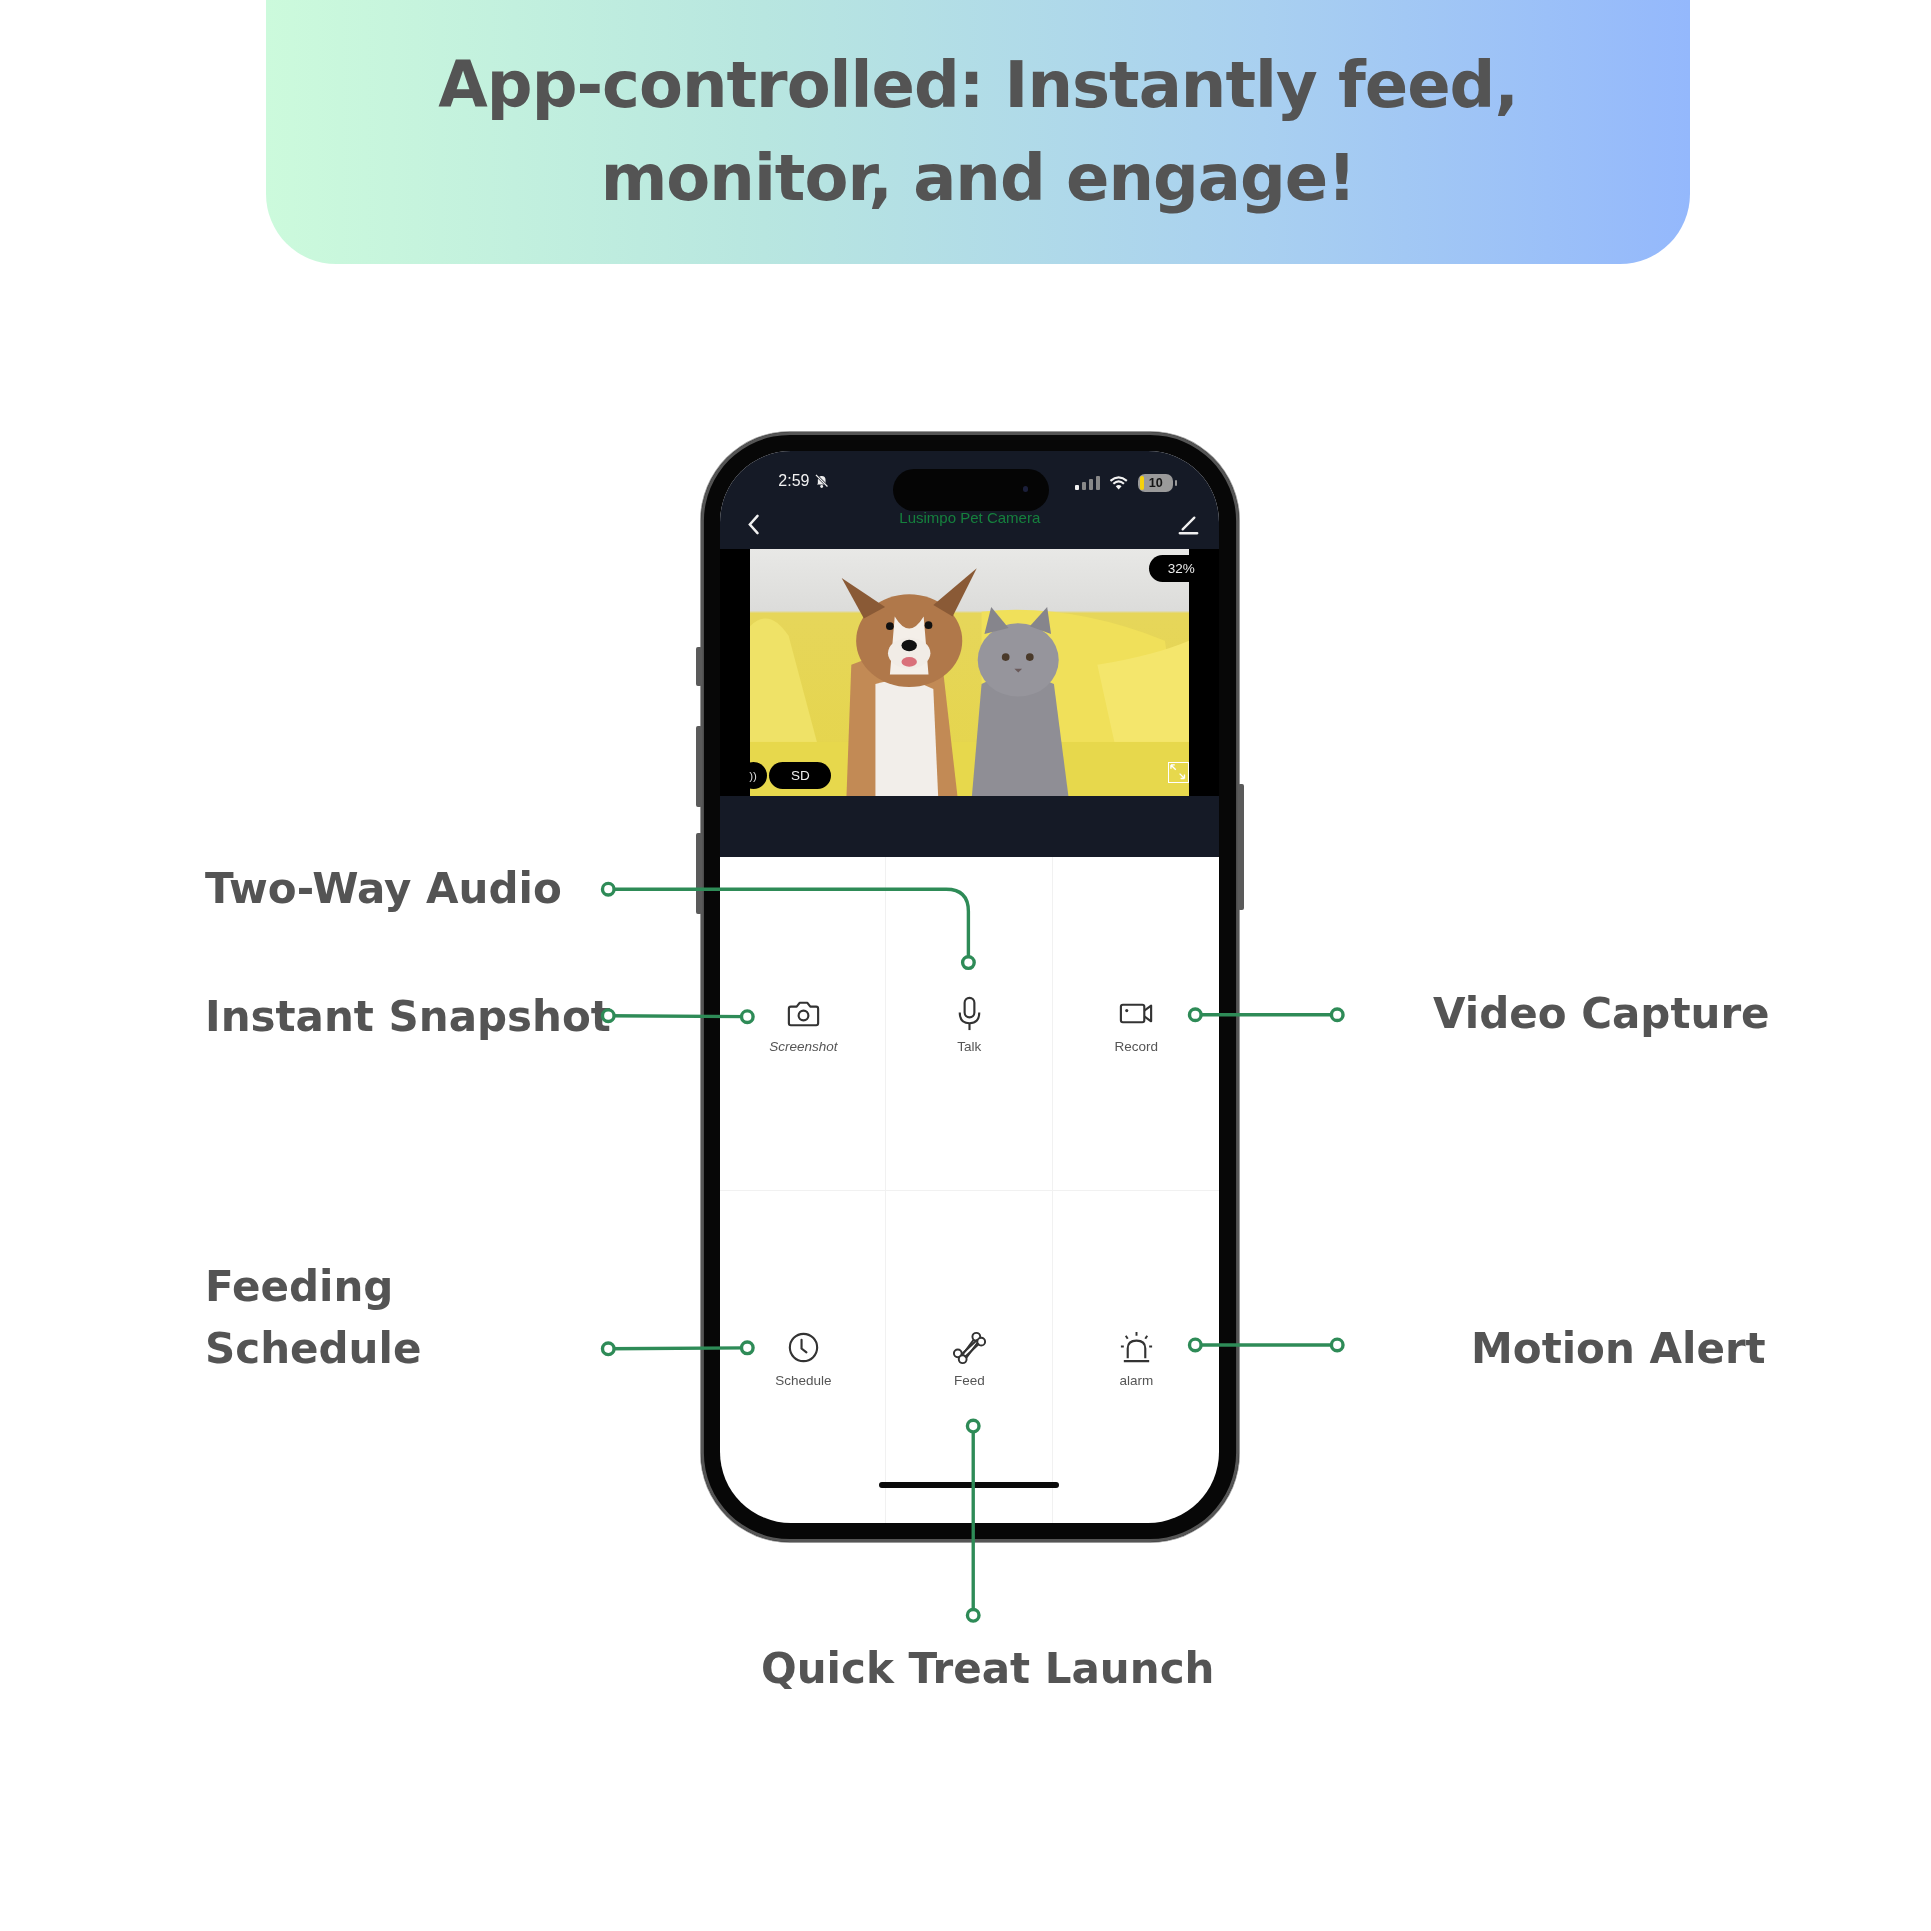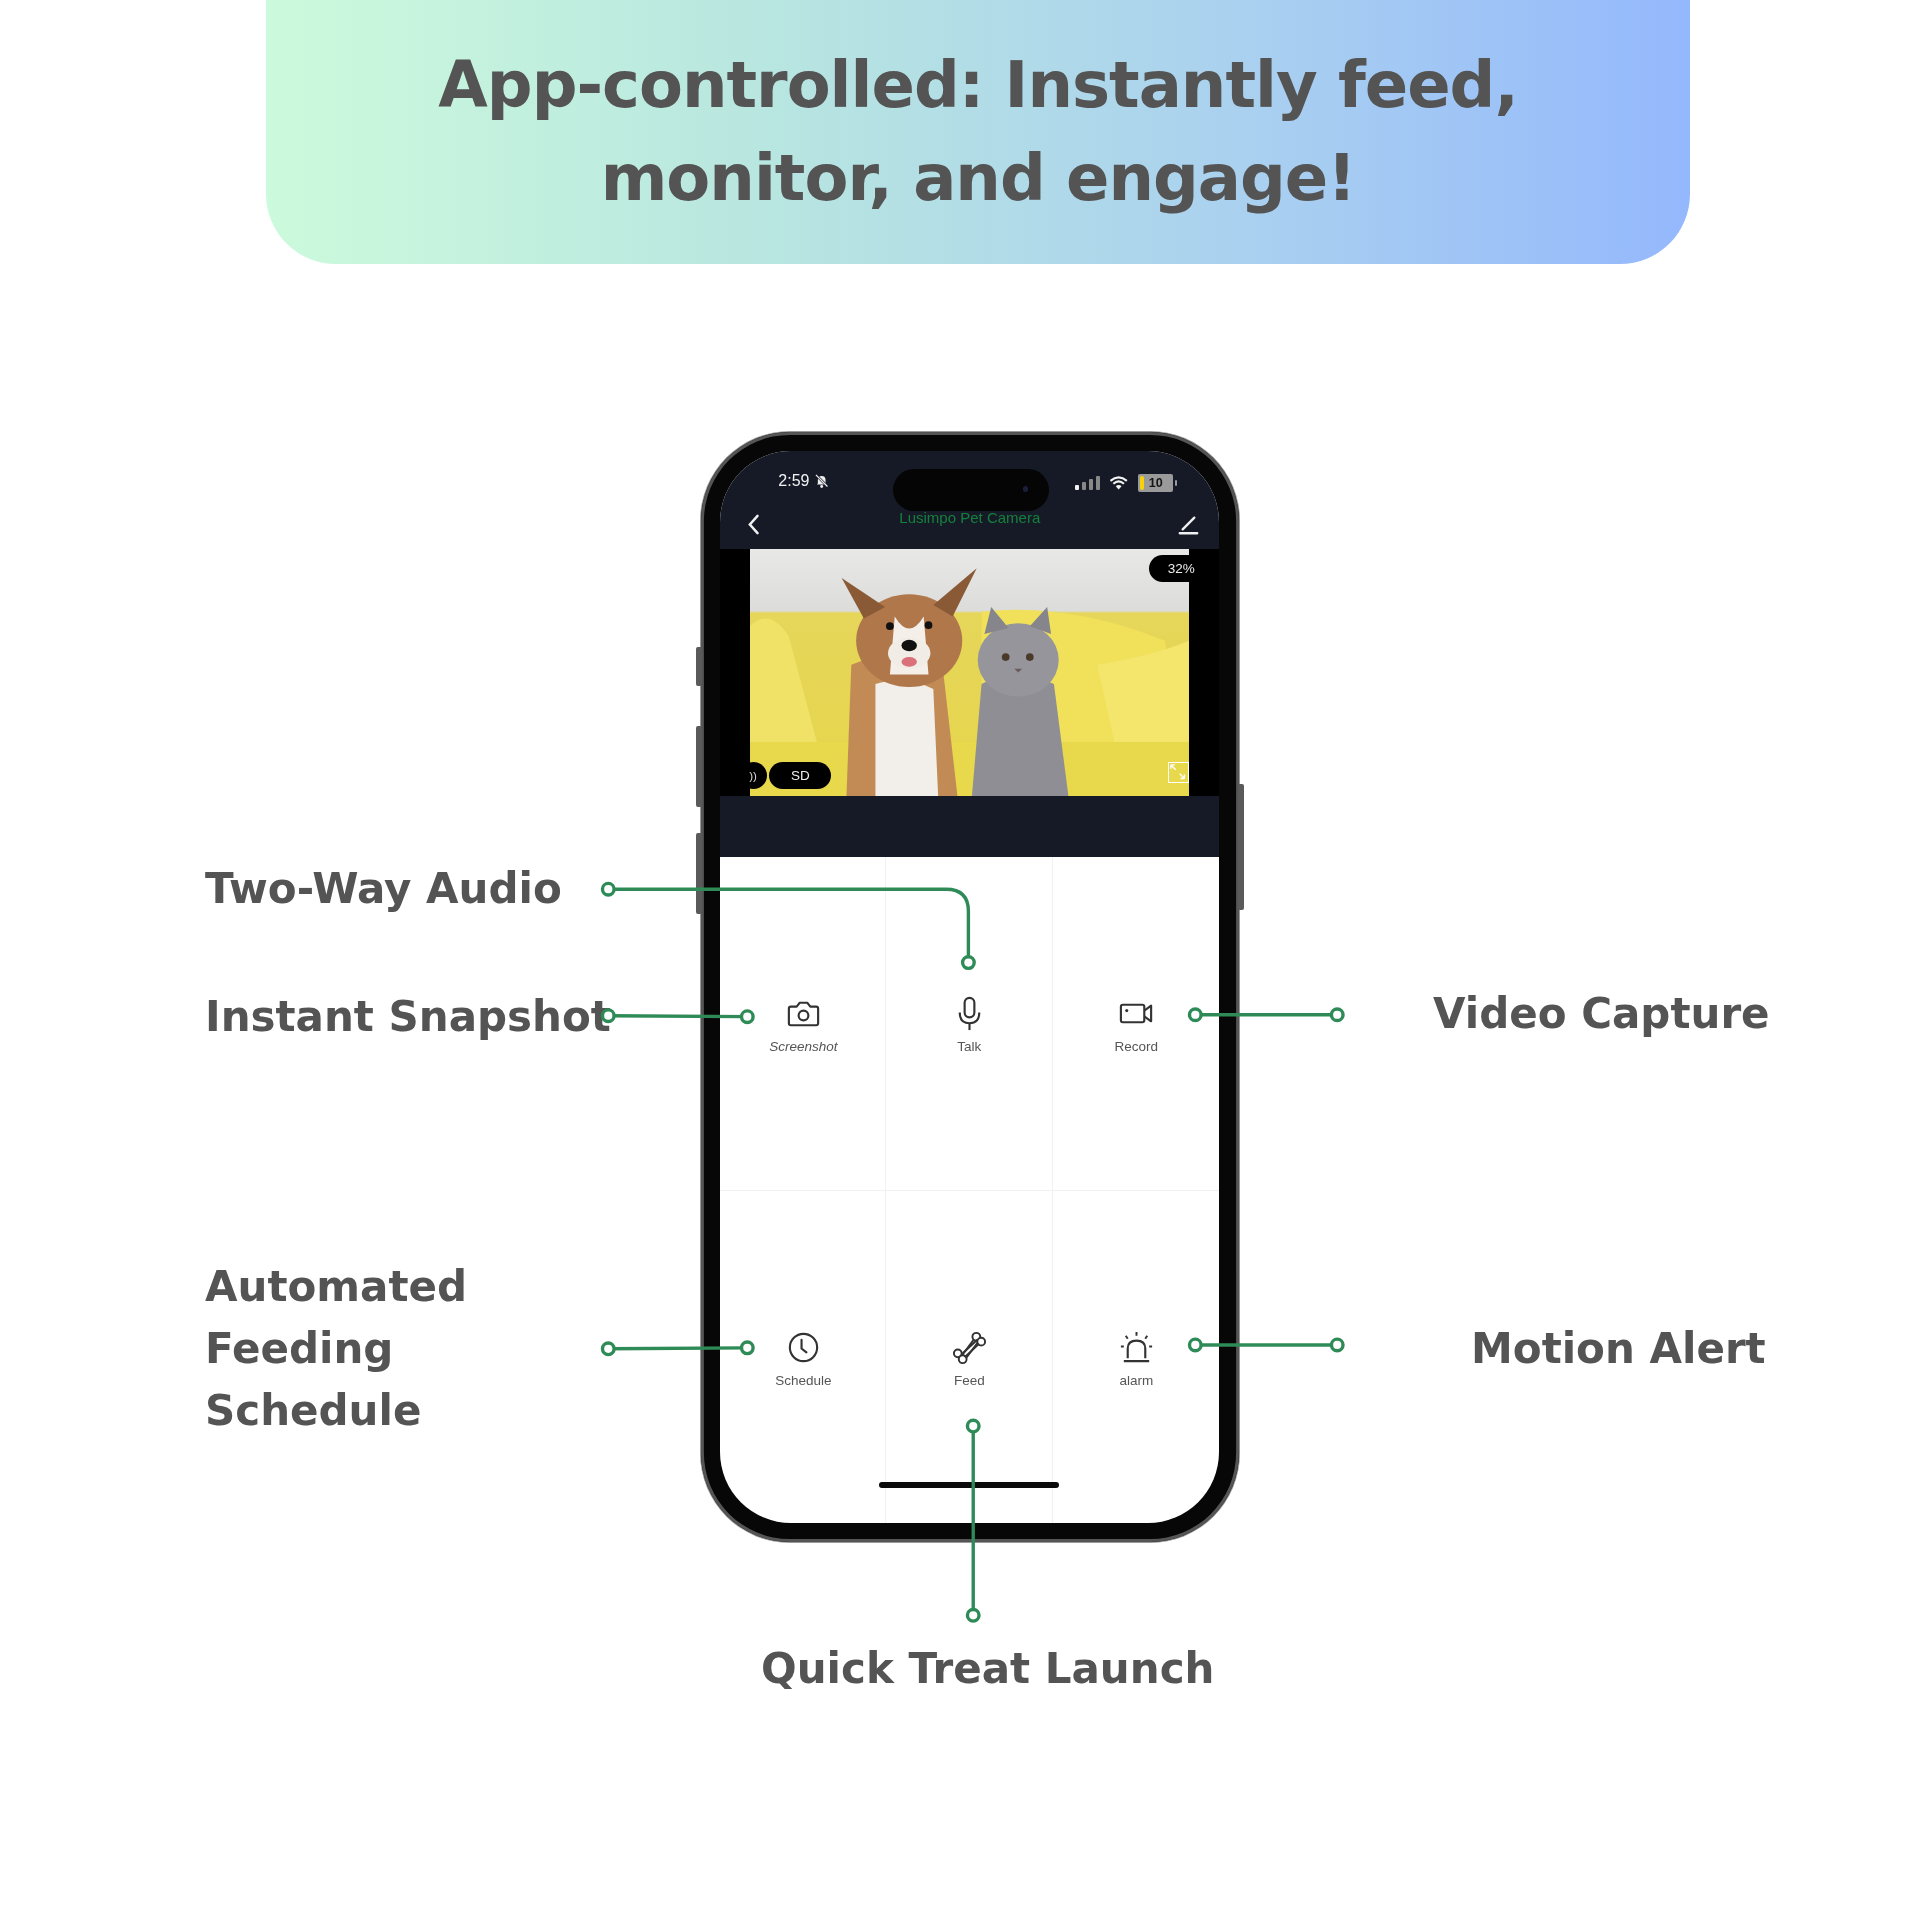--- a/index.html
+++ b/index.html
@@ -20,21 +20,21 @@
   .screen { position:absolute; left:19.3px; top:19.3px; width:499px; height:1072px; border-radius:71px;
             overflow:hidden; background:#ffffff; }
   .topdark { position:absolute; left:0; top:0; width:499px; height:406px; background:#151a26; }
   .island { position:absolute; left:173px; top:17.4px; width:156px; height:42px; border-radius:21px; background:#050505; }
   .island-dot { position:absolute; right:21px; top:17.4px; width:5.8px; height:5.8px; border-radius:50%; background:#1b1f3a; }
   .status-time { position:absolute; left:58px; top:21px; font-size:16px; font-weight:normal; color:#f2f2f2; }
   .status-right { position:absolute; right:46px; top:23px; display:flex; align-items:center; gap:9.7px; }
   .signal { display:flex; align-items:flex-end; gap:2.9px; height:13.5px; }
   .signal span { width:3.9px; background:#888; border-radius:1px; }
   .signal span.on { background:#f2f2f2; }
-  .batt { width:35px; height:17.4px; border-radius:2px; background:#9a9a9a; position:relative;
+  .batt { width:35px; height:17.4px; border-radius:7px; background:#9a9a9a; position:relative;
           font-size:12.6px; font-weight:bold; color:#151515; display:flex; align-items:center; justify-content:center; }
   .batt::before { content:""; position:absolute; left:1.9px; top:1.9px; bottom:1.9px; width:3.9px; background:#f5d20c; border-radius:1.9px; }
   .batt::after { content:""; position:absolute; right:-3.9px; top:5.8px; width:1.9px; height:5.8px; background:#9a9a9a; border-radius:1px; }
   .nav-back { position:absolute; left:13.5px; top:54px; width:39px; height:39px; color:#f0f0f0; font-size:29px;
               display:flex; align-items:center; justify-content:center; }
   .nav-title { position:absolute; left:0; right:0; top:58px; text-align:center; font-size:15px; color:#15803d; }
   .nav-edit { position:absolute; right:13.5px; top:56px; width:35px; height:35px; }
   .video { position:absolute; left:30px; top:98px; width:439px; height:247px; overflow:hidden;
            background:linear-gradient(180deg,#e8e8e6 0%,#dcdcda 25%,#e6d65a 26%,#e5d54a 100%); }
   .video-black-l { position:absolute; left:0; top:98px; width:30px; height:247px; background:#000; }
@@ -59,21 +59,20 @@
 <body>
 
 <div class="banner">
   <div class="banner-line">App-controlled: Instantly feed,</div>
   <div class="banner-line">monitor, and engage!</div>
 </div>
 
 <div class="label" style="left:205px; top:858px;">Two-Way Audio</div>
 <div class="label" style="left:205px; top:986px;">Instant Snapshot</div>
 <div class="label" style="left:205px; top:1256px;">
-  <div>Automated</div>
   <div>Feeding</div>
   <div>Schedule</div>
 </div>
 <div class="label" style="left:1433px; top:983px;">Video Capture</div>
 <div class="label" style="left:1471px; top:1318px;">Motion Alert</div>
 <div class="label" style="left:761px; top:1638px;">Quick Treat Launch</div>
 
 <div class="phone">
   <div class="side-btn" style="left:-4.8px; top:215px; height:39px;"></div>
   <div class="side-btn" style="left:-4.8px; top:294px; height:81px;"></div>

